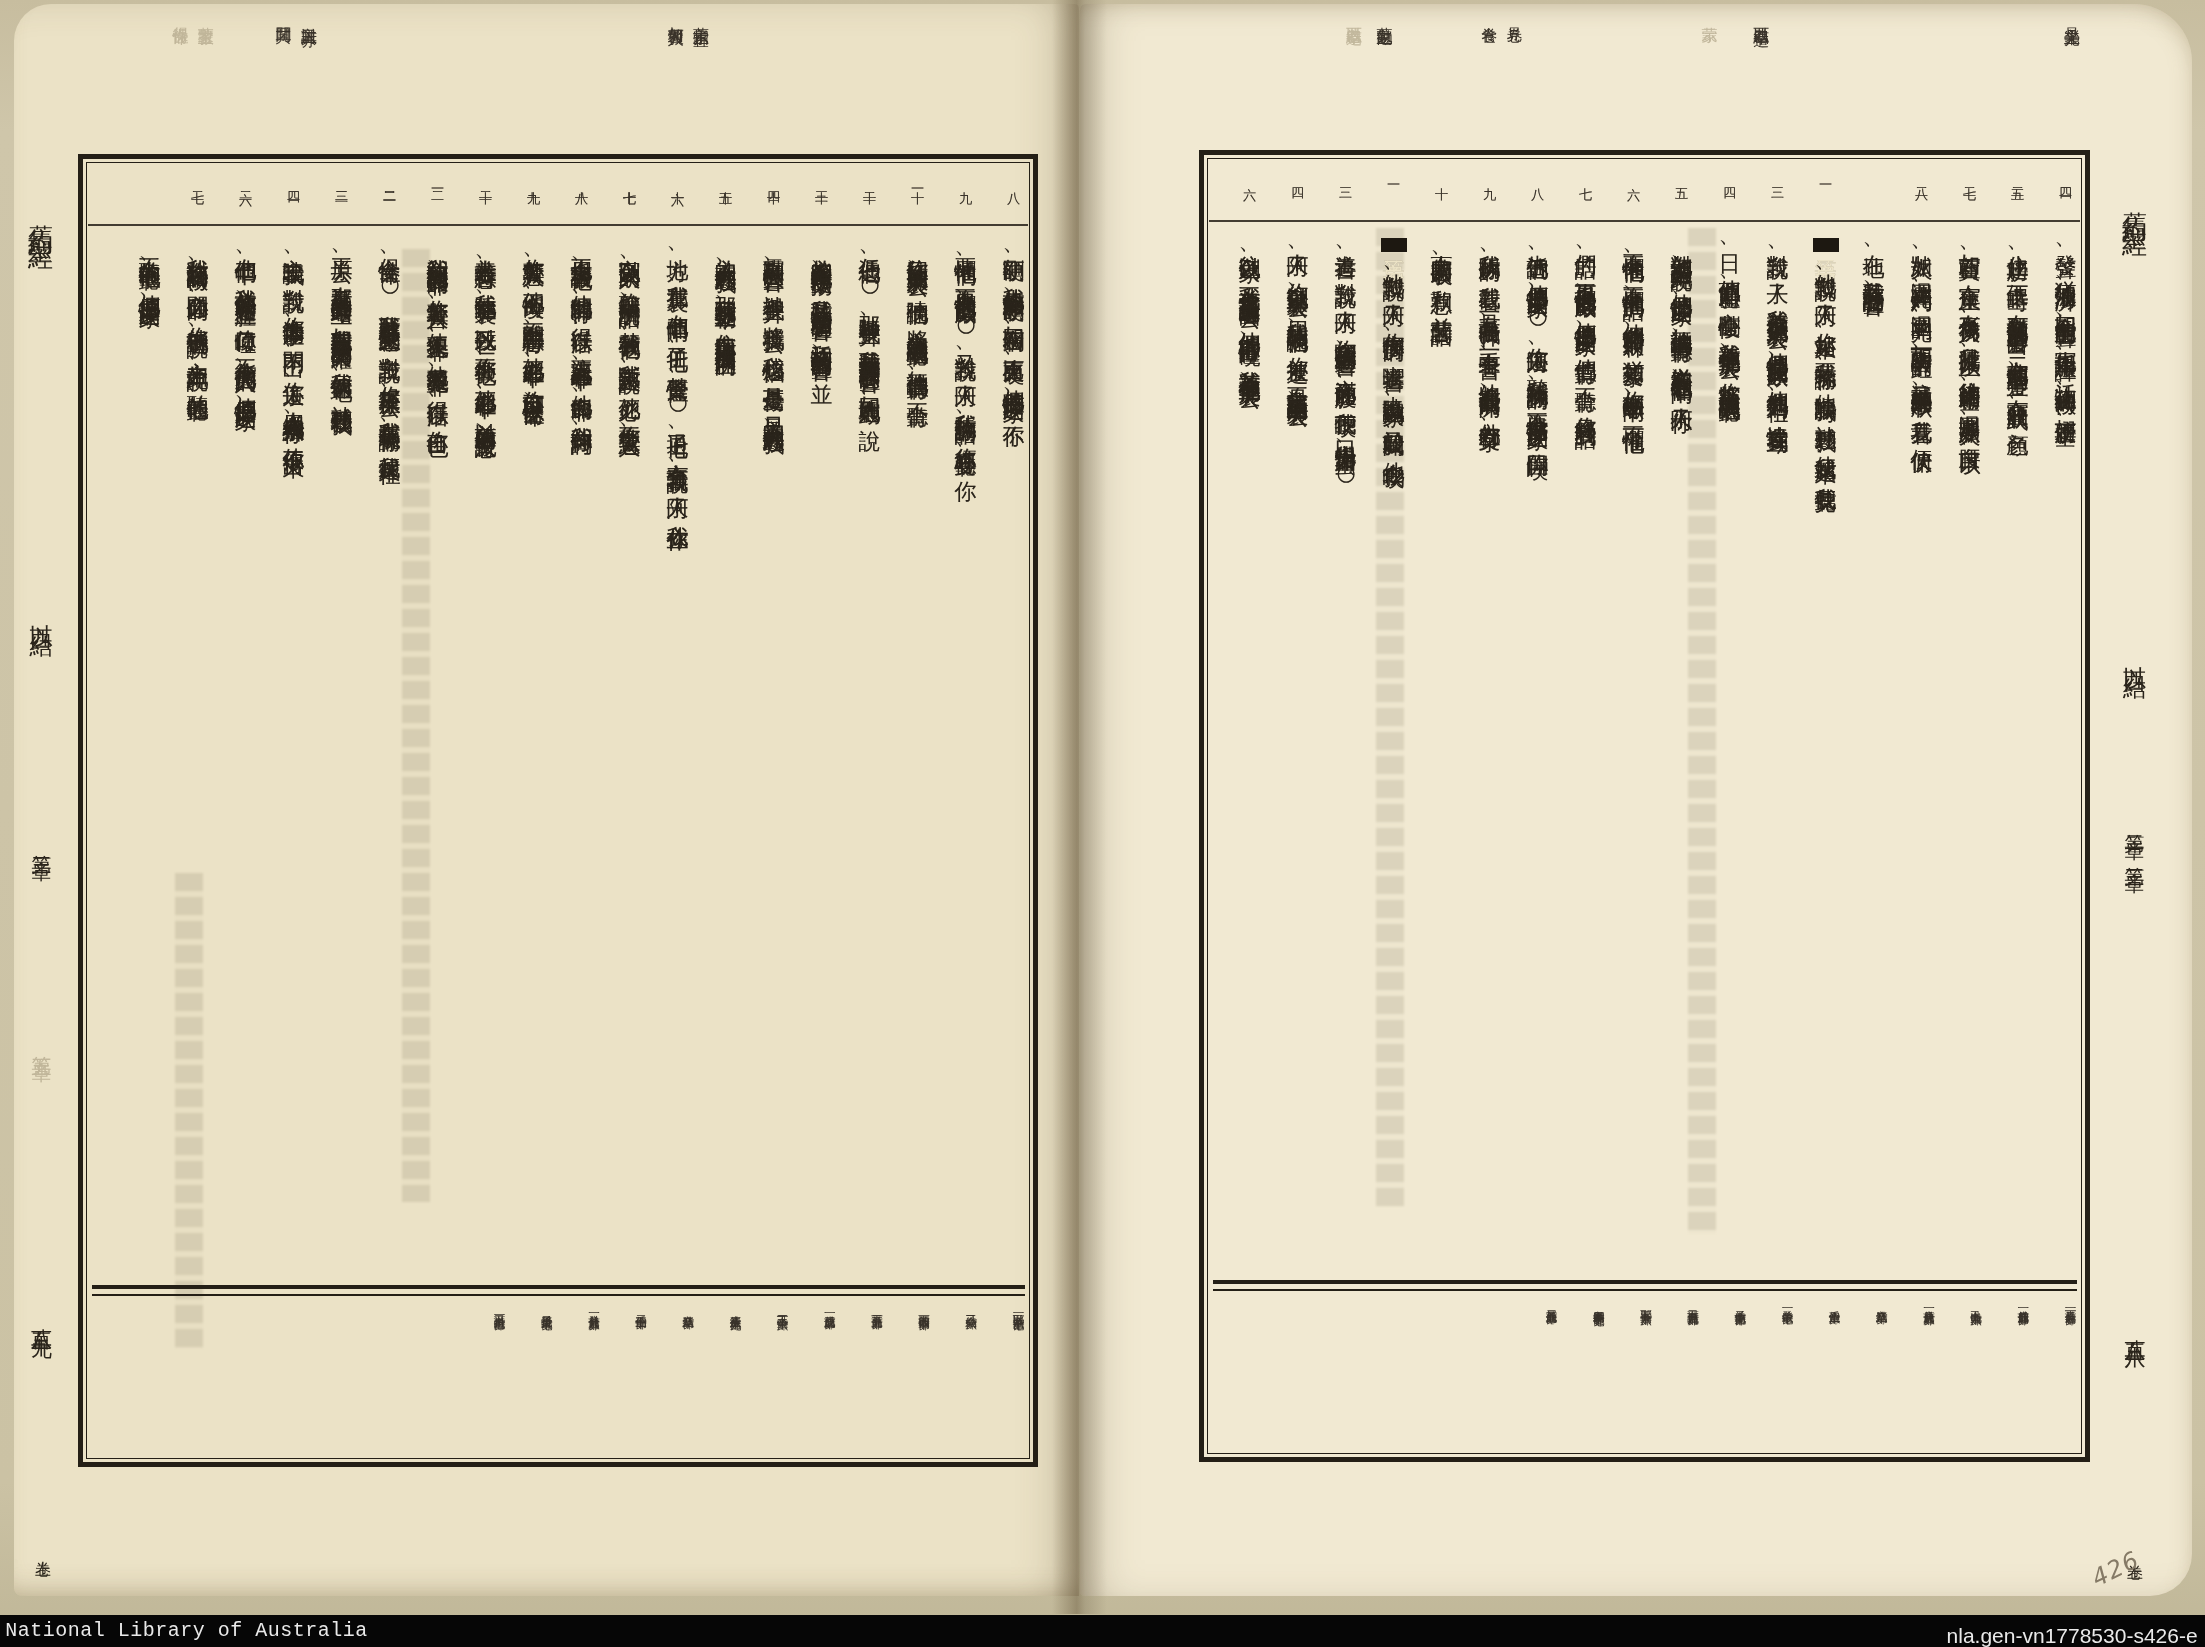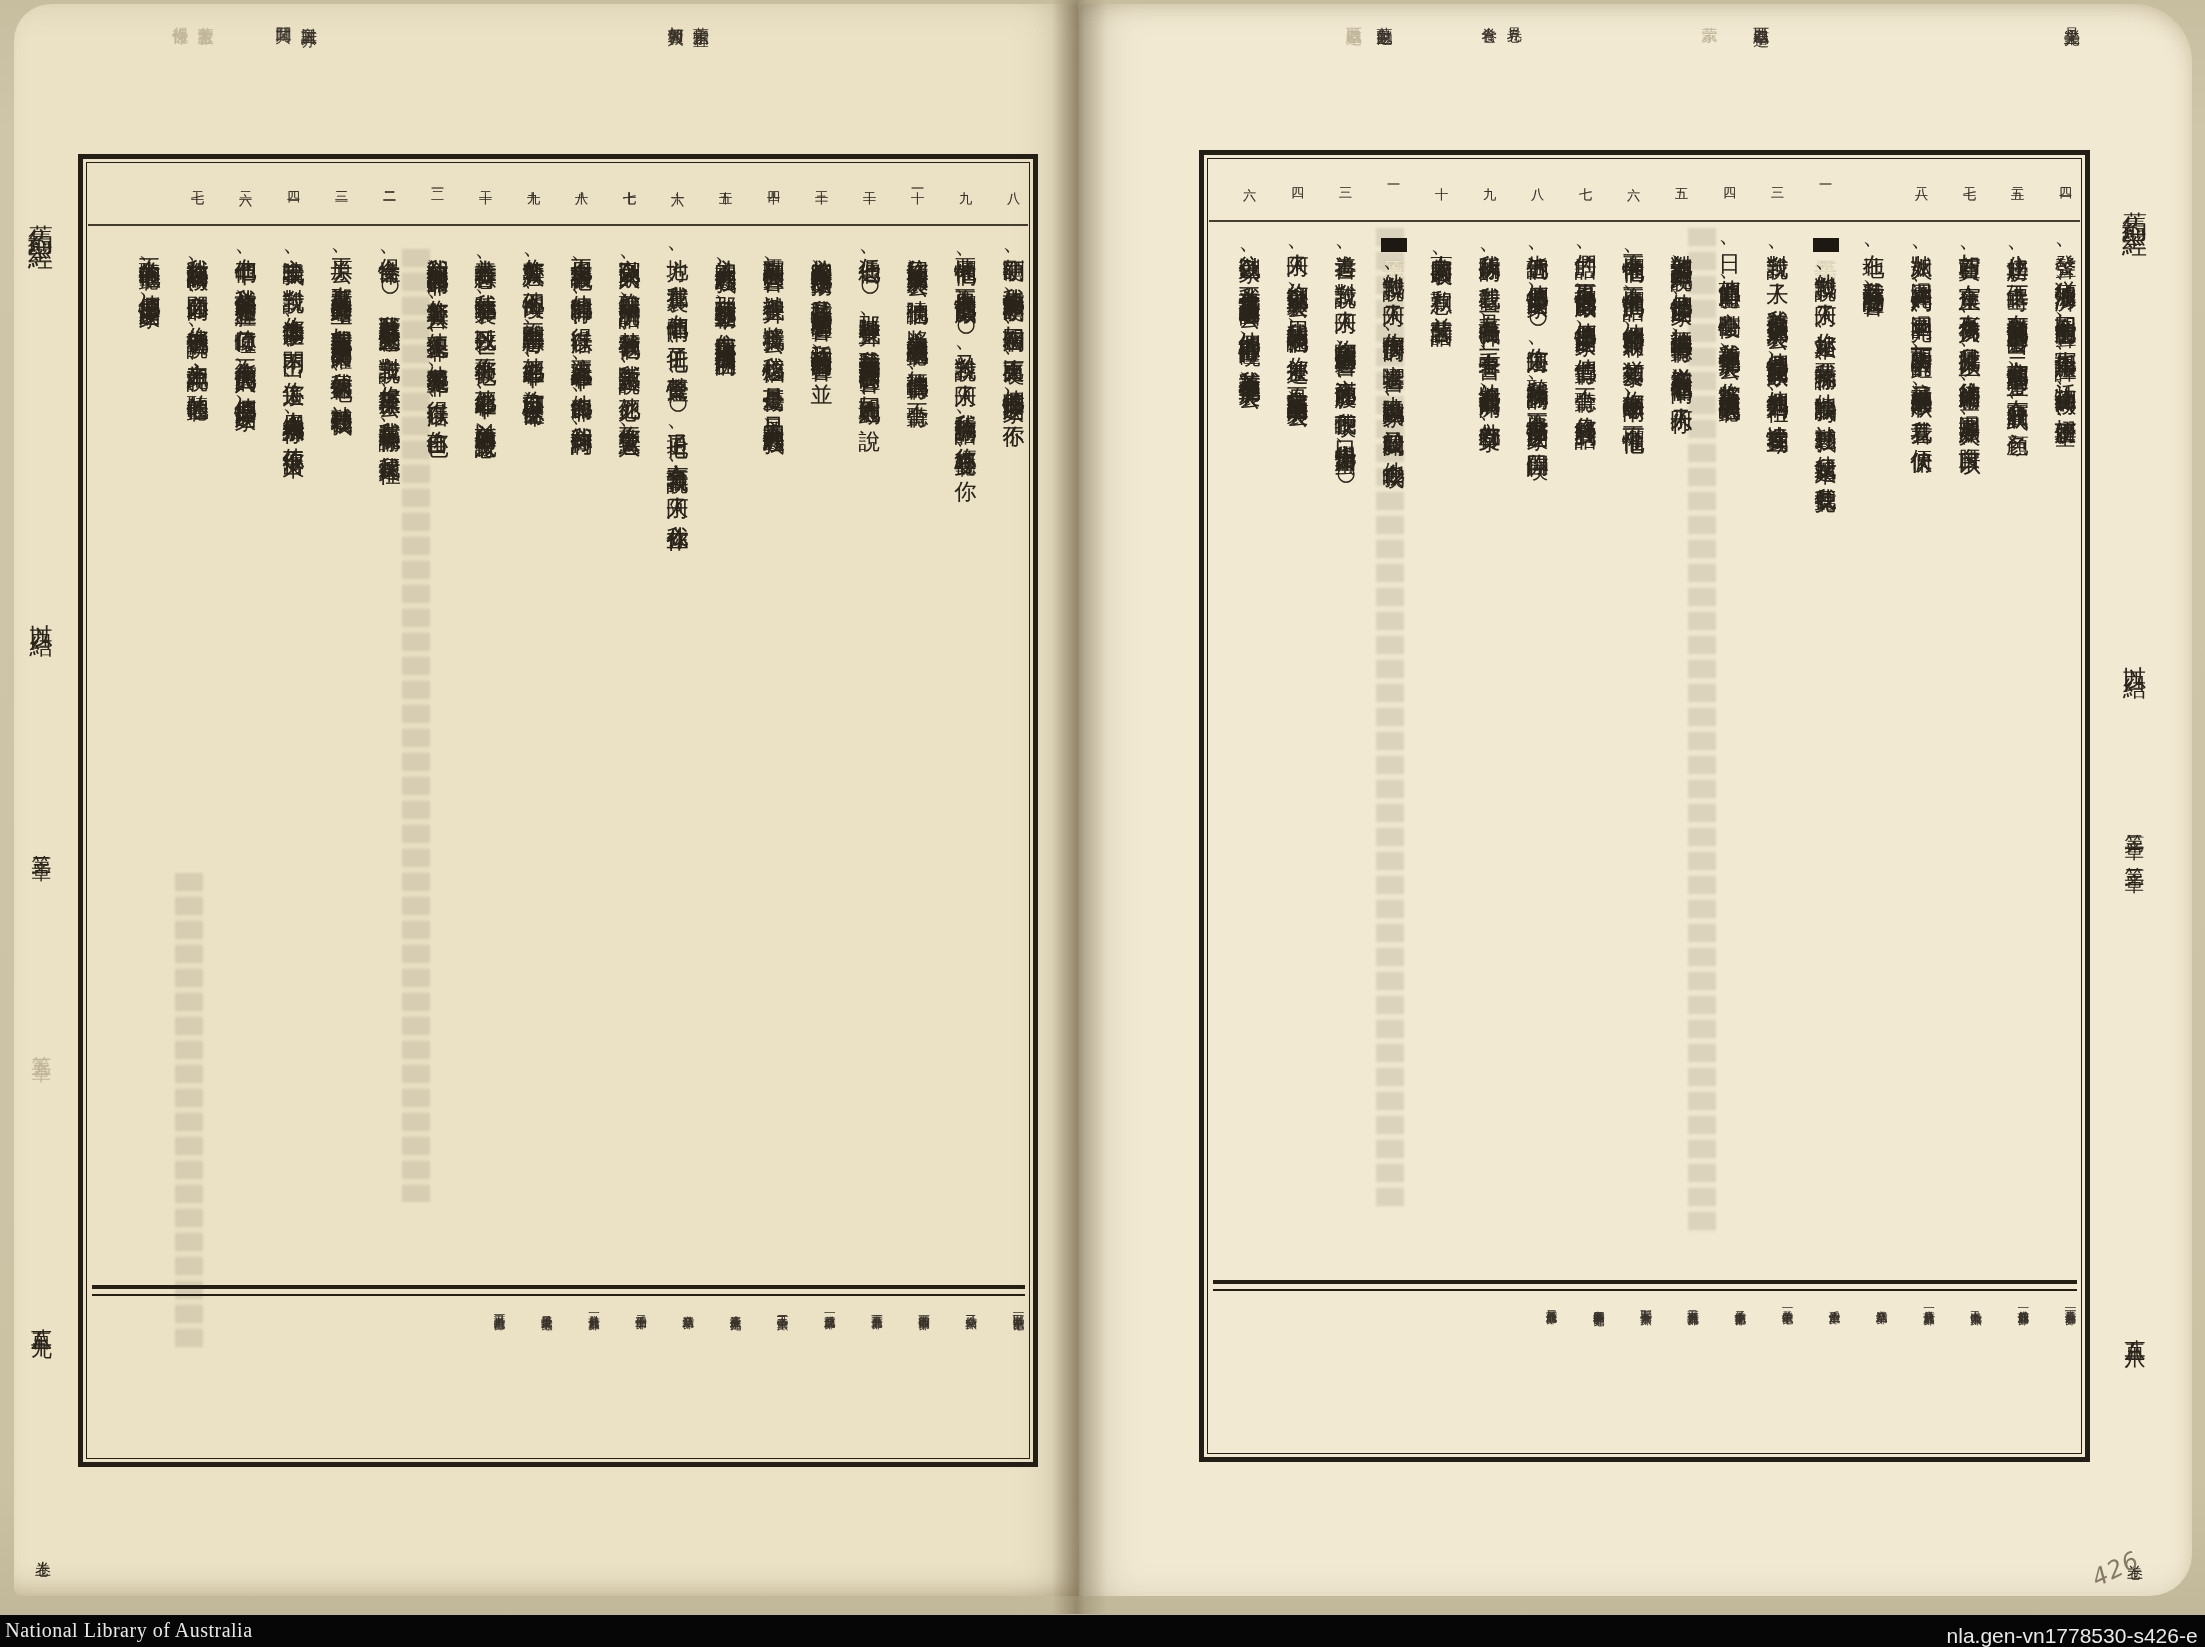--- a/index.html
+++ b/index.html
@@ -60,21 +60,21 @@
   .leftann .ann:nth-child(2){margin-left:350px;}
   .leftann .ann:nth-child(3){margin-left:8.5px;}
   .leftann .ann:nth-child(4){margin-left:61px;}
   .leftann .ann:nth-child(5){margin-left:8.5px;}
   
   .ghost{position:absolute;width:27.5px;background:repeating-linear-gradient(180deg,
     rgba(110,100,75,.16) 0 18px, rgba(110,100,75,.02) 18px 24px);filter:blur(1.1px);}
   
   .footerbar{position:absolute;left:0;right:0;top:1615px;height:33px;background:#060606;}
   .footerbar .fl{position:absolute;left:5.3px;top:4.2px;font-size:20px;color:#e9e9e9;
-    letter-spacing:0.5px;font-family:Liberation Serif, serif;}
+    letter-spacing:0.5px;font-family:Liberation Mono, monospace;}
   .footerbar .fr{position:absolute;right:7.4px;top:9px;font-size:21px;color:#e9e9e9;
     font-family:"Liberation Sans","DejaVu Sans",sans-serif;}
   .handwritten{position:absolute;left:2091px;top:1555px;font-size:24px;color:#857a66;
     transform:rotate(-26deg);font-style:oblique;letter-spacing:1.1px;}
 </style>
 </head>
 <body>
 
 <div class="canvas">
 

